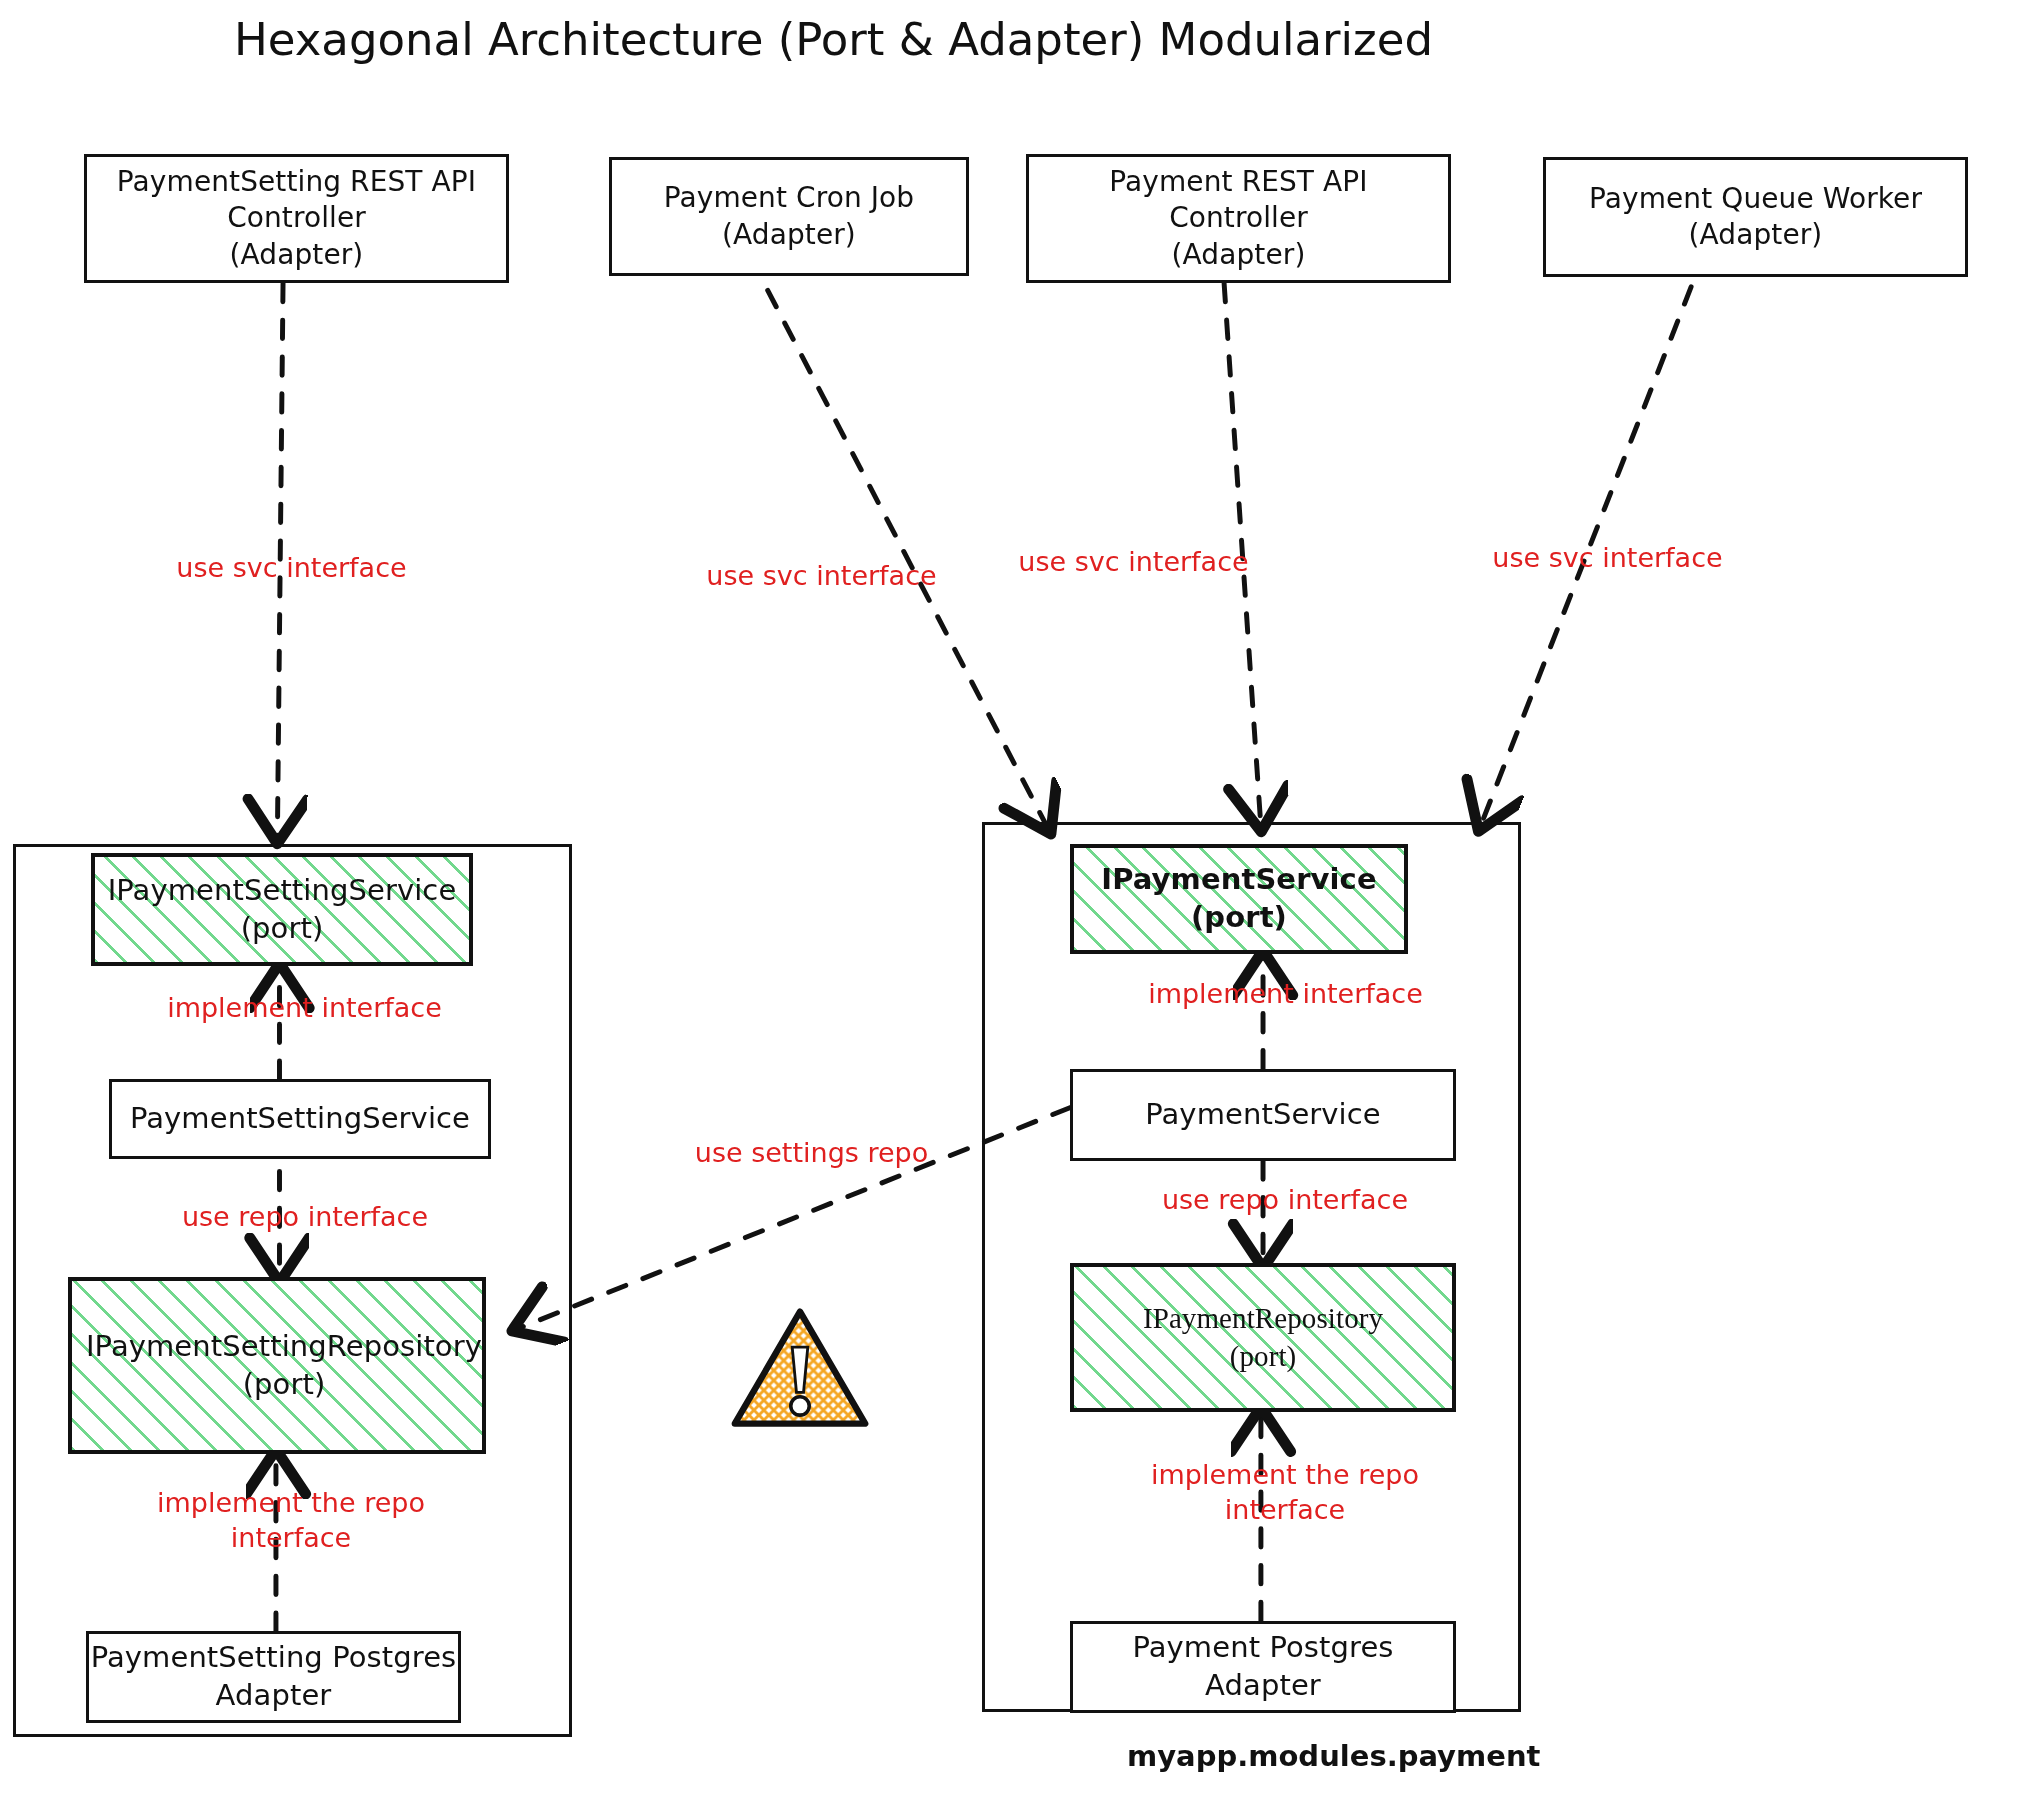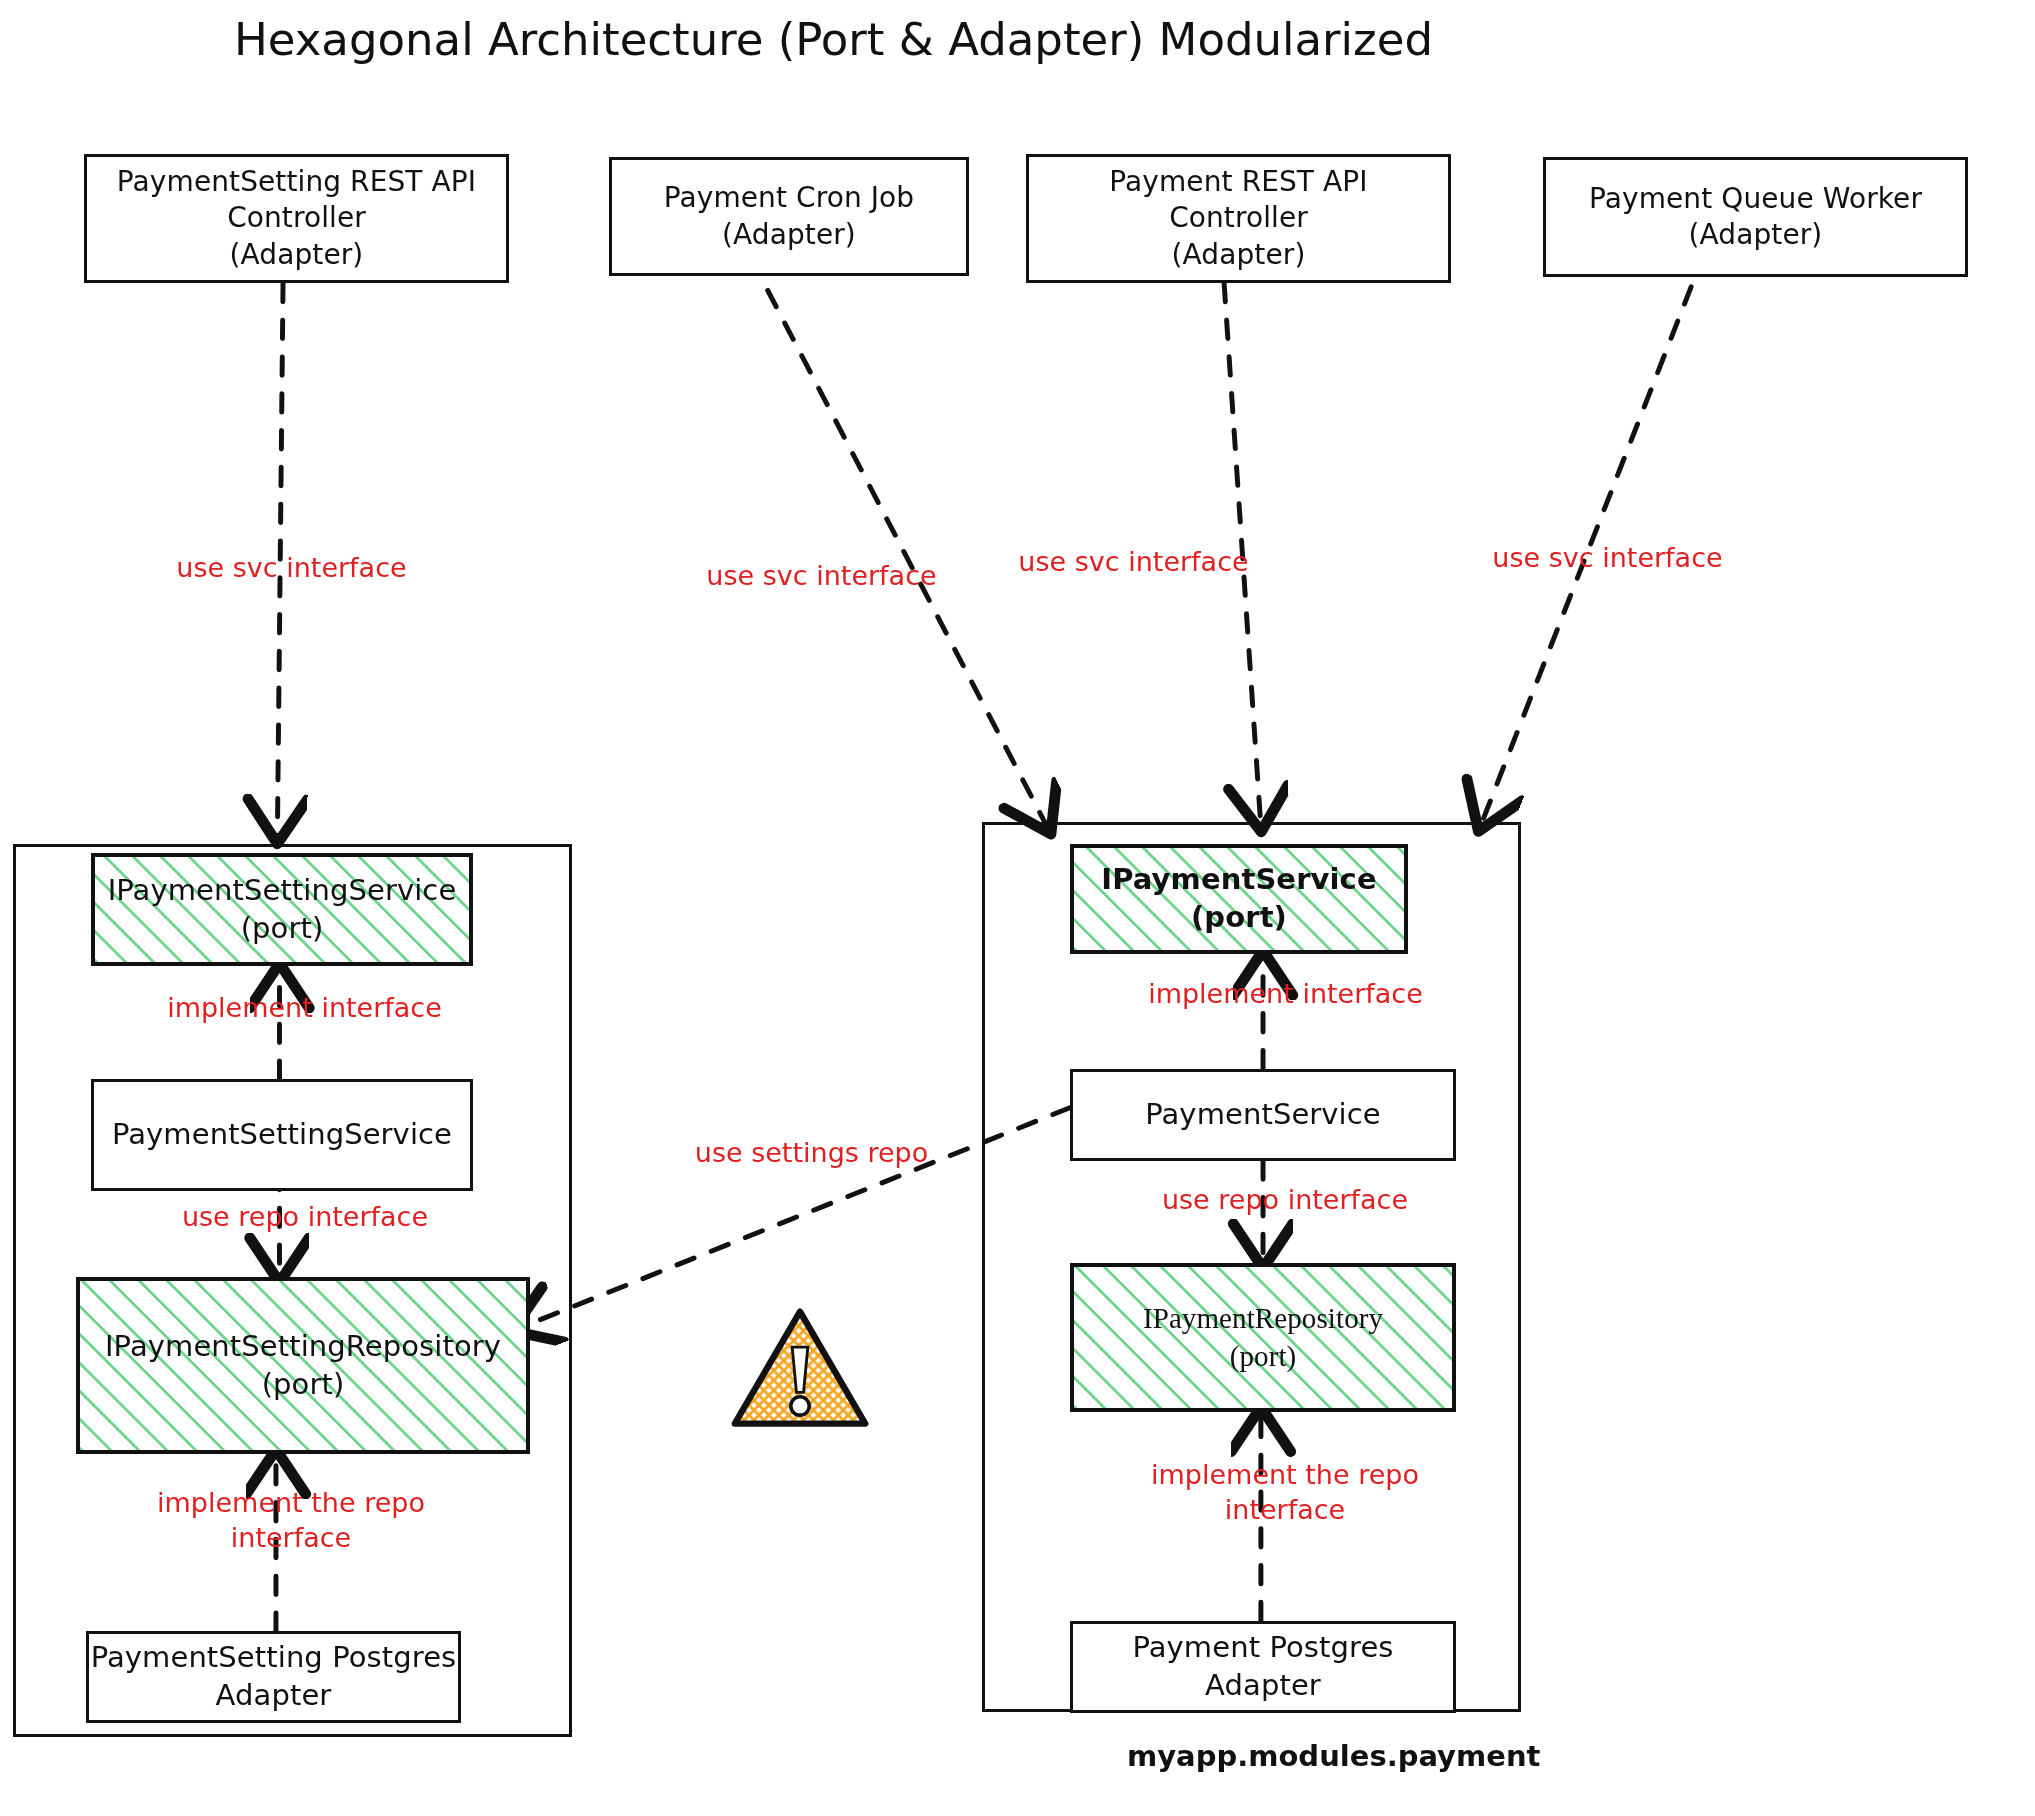--- a/index.html
+++ b/index.html
@@ -140,27 +140,27 @@
 
   <div class="module" style="left:12.7px;top:844px;width:559px;height:893px;"></div>
 
   <div class="node port" style="left:91px;top:853px;width:382px;height:113px;">
     <span class="lbl">IPaymentSettingService
 (port)</span>
   </div>
 
   <div class="edgelabel" style="left:127px;top:991px;width:311px;">implement interface</div>
 
-  <div class="node plainbox" style="left:91px;top:1079px;width:382px;height:112px;">
+  <div class="node plainbox" style="left:109px;top:1079px;width:382px;height:80px;">
     <span>PaymentSettingService</span>
   </div>
 
   <div class="edgelabel" style="left:131px;top:1200px;width:304px;">use repo interface</div>
 
-  <div class="node port" style="left:76px;top:1277px;width:454px;height:177px;">
+  <div class="node port" style="left:68px;top:1277px;width:418px;height:177px;justify-content:flex-end;">
     <span class="lbl">IPaymentSettingRepository
 (port)</span>
   </div>
 
   <div class="edgelabel" style="left:110px;top:1486px;width:318px;">implement the repo
 interface</div>
 
   <div class="node plainbox" style="left:86px;top:1631px;width:375px;height:92px;">
     <span>PaymentSetting Postgres
 Adapter</span>

